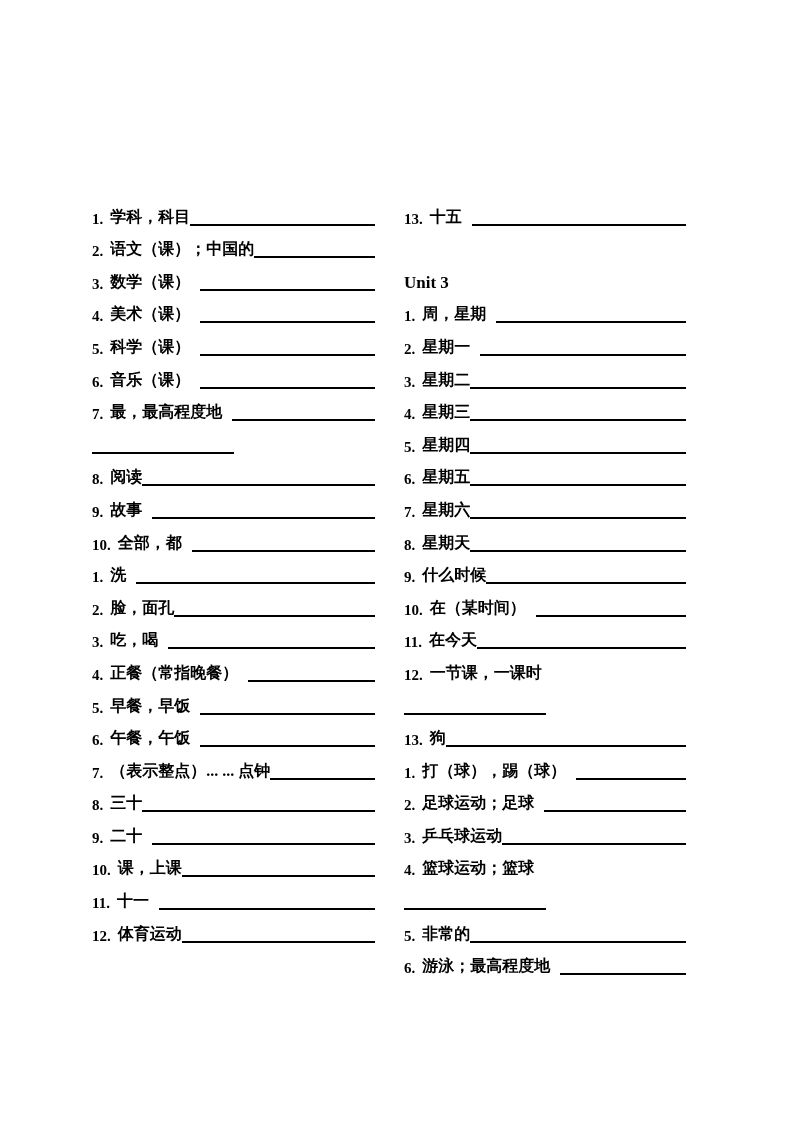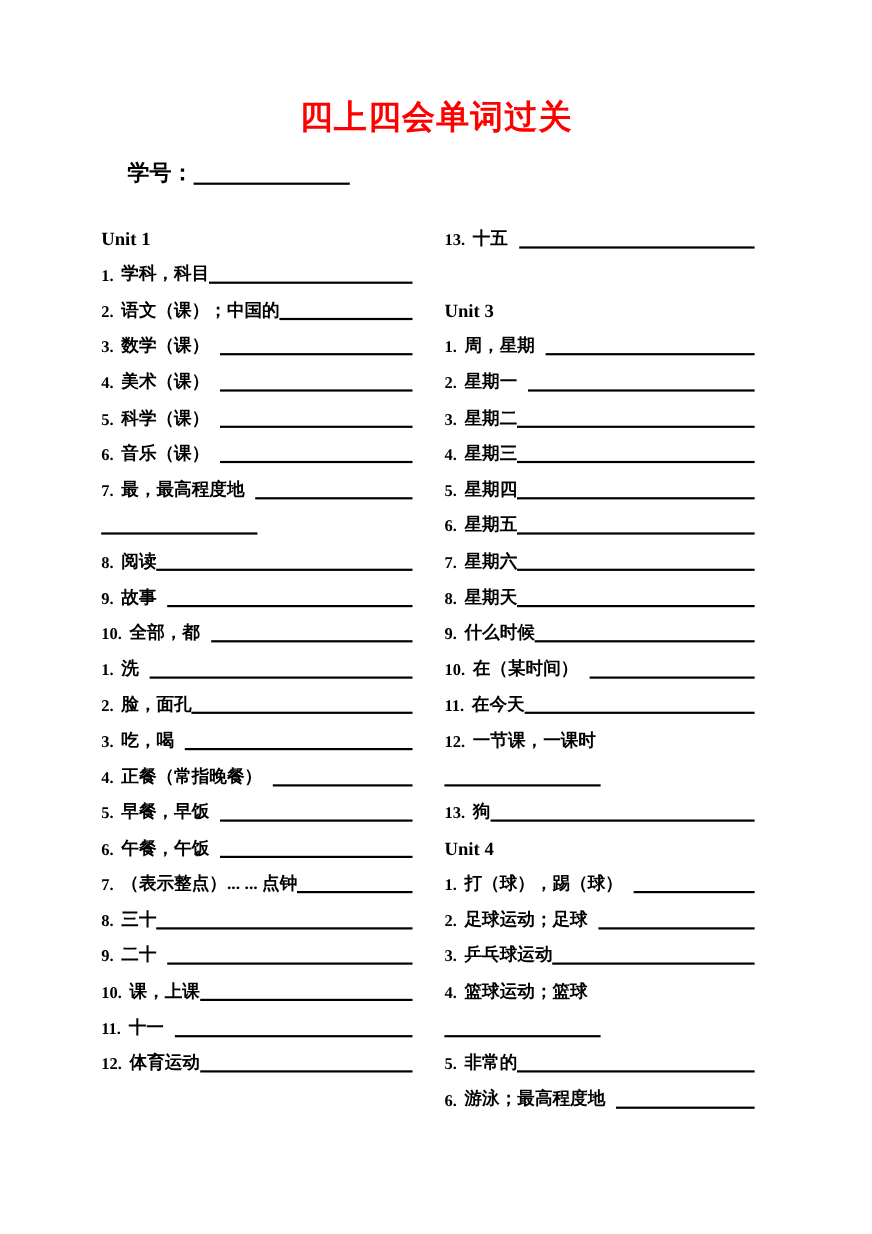--- a/index.html
+++ b/index.html
@@ -58,35 +58,27 @@
     width:142px;
     border-bottom:2px solid #000;
     margin-bottom:2px;
   }
 </style>
 </head>
 <body>
 
 <div class="page">
 
-  <div class="title" style="color: rgb(255, 0, 0);">四上四会单词过关</div>
 
   <div class="header-row">
-    <div class="hfield">
-      <span>学号：</span>
-      <span class="hline hline-2"></span>
-    </div>
   </div>
 
   <div class="columns">
     <div class="col col-left" id="col-left">
         <div class="row">
-          <span class="unit-label">Unit 1</span>
-        </div>
-        <div class="row">
           <span class="num">1.</span>
           <span>学科，科目</span>
           <span class="aline"></span>
         </div>
         <div class="row">
           <span class="num">2.</span>
           <span>语文（课）；中国的</span>
           <span class="aline"></span>
         </div>
         <div class="row">
@@ -264,23 +256,20 @@
         </div>
         <div class="row">
           <span class="sline"></span>
         </div>
         <div class="row">
           <span class="num">13.</span>
           <span>狗</span>
           <span class="aline"></span>
         </div>
         <div class="row">
-          <span class="unit-label">Unit 4</span>
-        </div>
-        <div class="row">
           <span class="num">1.</span>
           <span>打（球），踢（球）</span>
           <span class="aline gap"></span>
         </div>
         <div class="row">
           <span class="num">2.</span>
           <span>足球运动；足球</span>
           <span class="aline gap"></span>
         </div>
         <div class="row">

